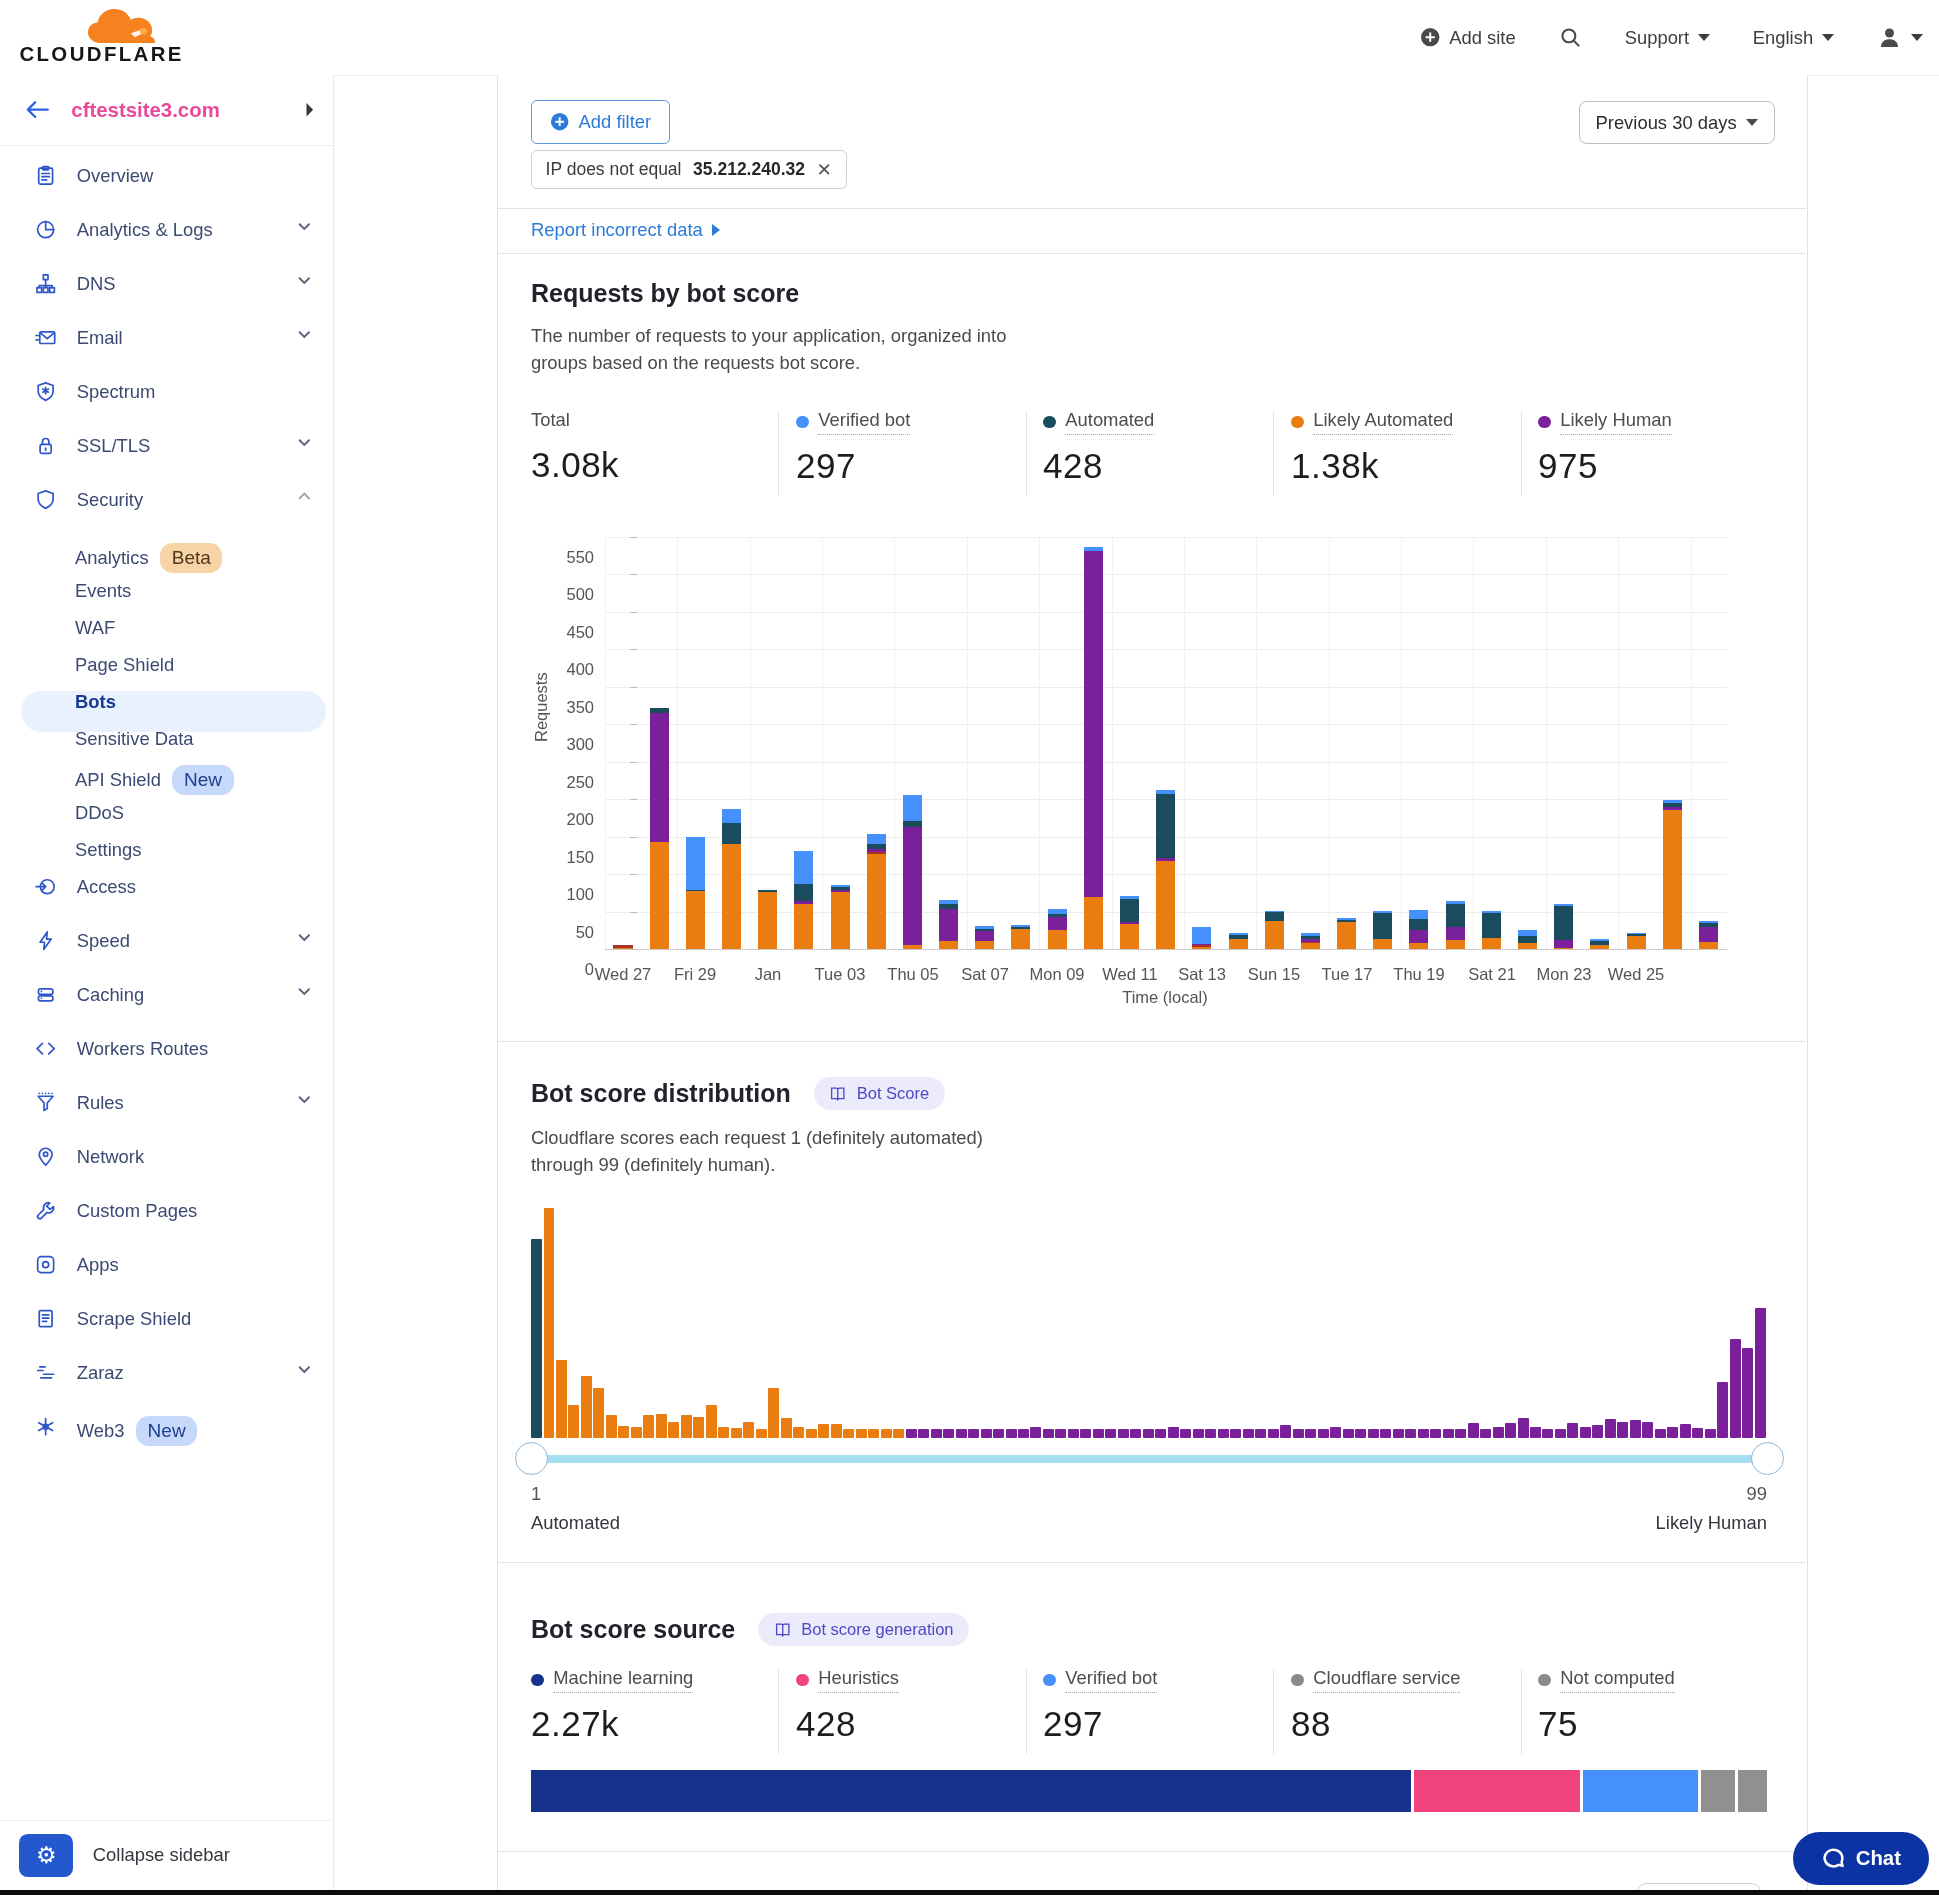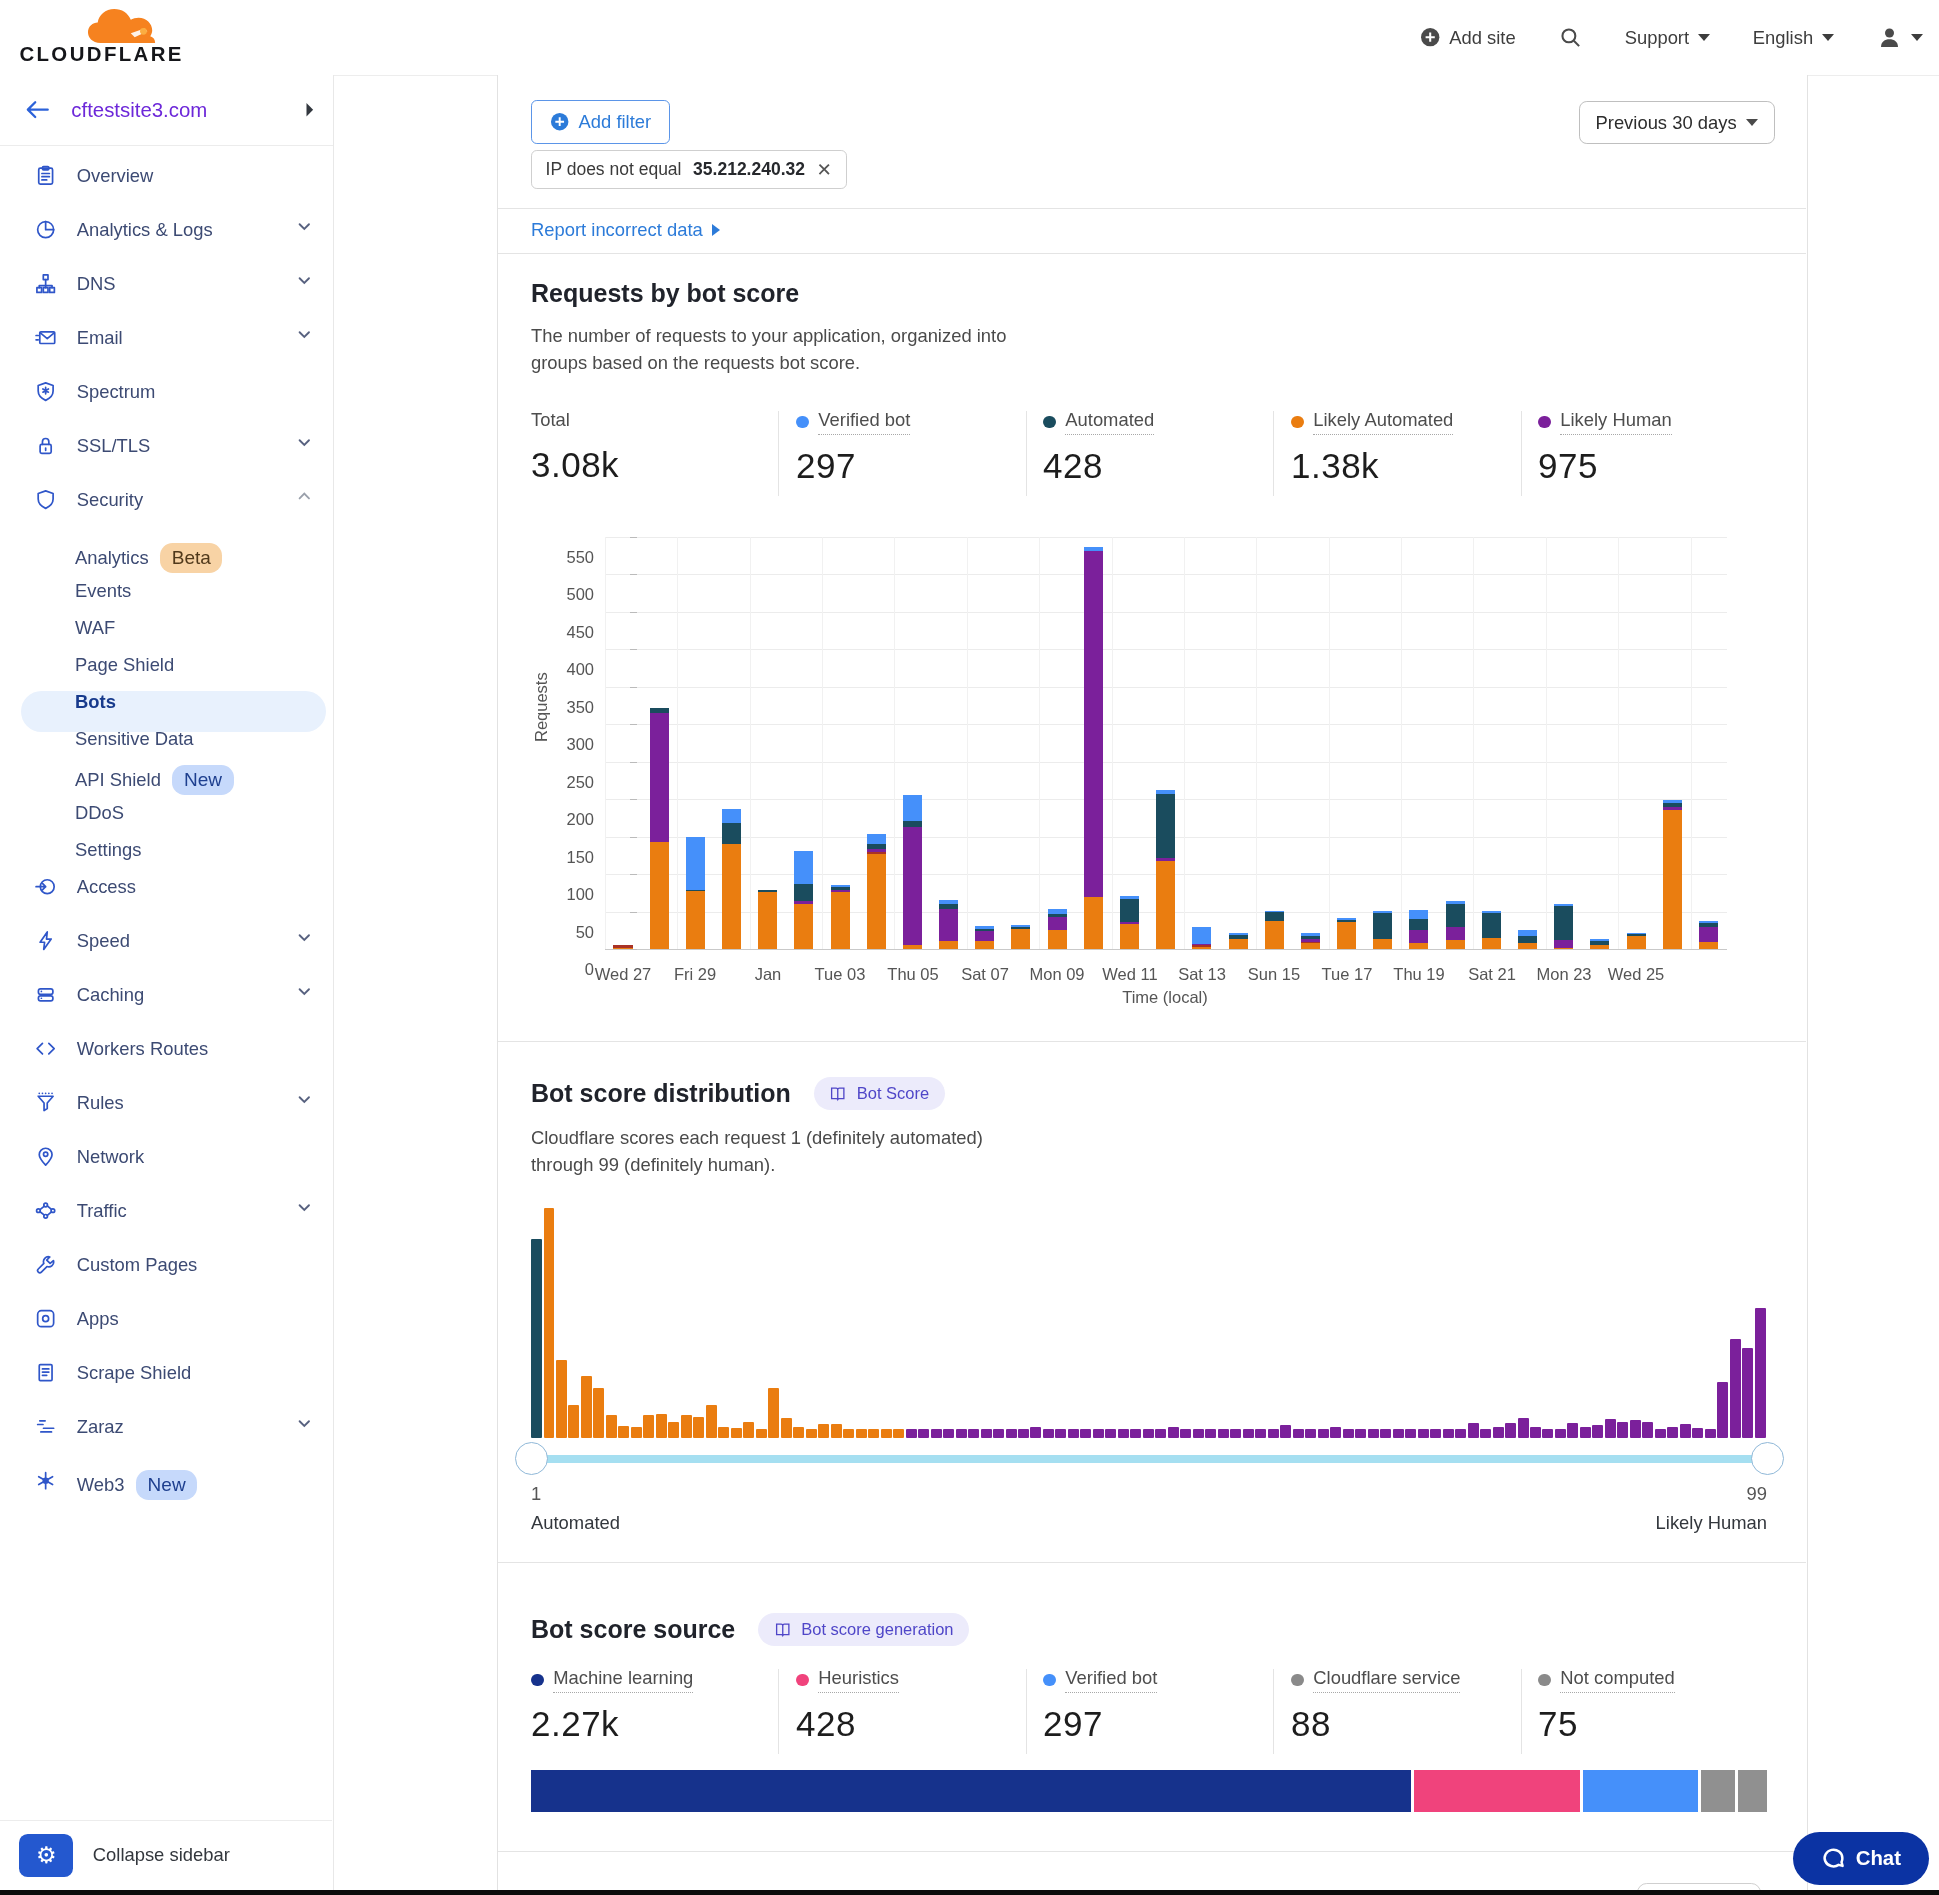--- a/index.html
+++ b/index.html
@@ -7,21 +7,21 @@
         font-family:"Liberation Sans",sans-serif;color:#1f1f1f;}
   .abs{position:absolute;}
   .hline{position:absolute;height:1px;background:#e4e4e4;}
   
   .hdr-item{display:flex;align-items:center;gap:8.7px;font-size:18.4px;color:#3d3d3d;cursor:pointer;}
   .caret{width:0;height:0;border-left:6.8px solid transparent;border-right:6.8px solid transparent;border-top:7.8px solid #3d3d3d;}
   .logo-word{font-size:20.4px;font-weight:bold;letter-spacing:2.4px;color:#15161a;}
   
   .sidebar{position:absolute;left:0;top:75px;width:333px;bottom:0;border-right:1px solid #e8e8e8;background:#fff;}
   .site-row{height:70px;border-bottom:1px solid #ececec;display:flex;align-items:center;padding:0 17.5px 0 25px;gap:21.3px;}
-  .site-name{font-size:20.4px;font-weight:normal;color:#6d28d9;flex:1;}
+  .site-name{font-size:20.4px;font-weight:bold;color:#ec4899;flex:1;}
   .nav{position:absolute;left:0;right:1px;top:90px;}
   .nav-item{display:flex;align-items:flex-start;height:54px;padding:0 21.3px 0 35px;gap:20.4px;cursor:pointer;}
   .nav-item.sub{height:37px;padding-left:75px;}
   .nav-label{font-size:18.4px;color:#3c4a73;flex:1;display:flex;align-items:center;gap:11.6px;}
   .nav-item.sub .nav-label{flex:none;}
   .sel-pill{position:absolute;left:21.3px;right:5.8px;height:41px;background:#e8f1fd;border-radius:20.4px;z-index:0;}
   .nav-item.sel .nav-label{font-weight:bold;color:#173a8c;position:relative;z-index:1;}
   .chev{width:13.6px;height:13.6px;}
   .badge{font-size:19px;padding:3.9px 11.6px;border-radius:12.6px;white-space:nowrap;}
   .badge.beta{background:#f8d3a5;color:#50391b;}
@@ -363,39 +363,20 @@
         </div>
         <div class="nav-item">
           <span>
             <svg width="21.3" height="21.3" viewBox="0 0 20 20" fill="none" stroke="#2f56c9" stroke-width="1.6" stroke-linecap="round" stroke-linejoin="round">
               <path d="M10 18 c4-4.4 6-7.4 6-9.9 a6 6 0 1 0-12 0 c0 2.5 2 5.5 6 9.9 z"></path>
               <circle cx="10" cy="7.8" r="2"></circle>
             </svg>
           </span>
           <span class="nav-label">
             <span>Network</span>
-          </span>
-        </div>
-        <div class="nav-item">
-          <span>
-            <svg width="21.3" height="21.3" viewBox="0 0 20 20" fill="none" stroke="#2f56c9" stroke-width="1.6" stroke-linecap="round" stroke-linejoin="round">
-              <circle cx="3.2" cy="10" r="1.7"></circle>
-              <circle cx="10" cy="4.7" r="1.7"></circle>
-              <circle cx="10" cy="15.3" r="1.7"></circle>
-              <circle cx="16.8" cy="10" r="1.7"></circle>
-              <path d="M4.7 9 l3.8-3 M4.7 11 l3.8 3 M11.6 5.6 l3.8 3.3 M11.6 14.4 l3.8-3.3"></path>
-            </svg>
-          </span>
-          <span class="nav-label">
-            <span>Traffic</span>
-          </span>
-          <span class="chev">
-            <svg width="14.6" height="14.6" viewBox="0 0 14 14" fill="none" stroke="#57617f" stroke-width="1.8" stroke-linecap="round">
-              <path d="M2.5 5 L7 9.5 L11.5 5"></path>
-            </svg>
           </span>
         </div>
         <div class="nav-item">
           <span>
             <svg width="21.3" height="21.3" viewBox="0 0 20 20" fill="none" stroke="#2f56c9" stroke-width="1.6" stroke-linecap="round" stroke-linejoin="round">
               <path d="M17.3 6.2 a4.6 4.6 0 0 1-6.1 5.6 L6 17 a2 2 0 0 1-2.9-2.9 l5.2-5.2 a4.6 4.6 0 0 1 5.6-6.1 L11 5.7 l3.2 3.2 z"></path>
             </svg>
           </span>
           <span class="nav-label">
             <span>Custom Pages</span>

